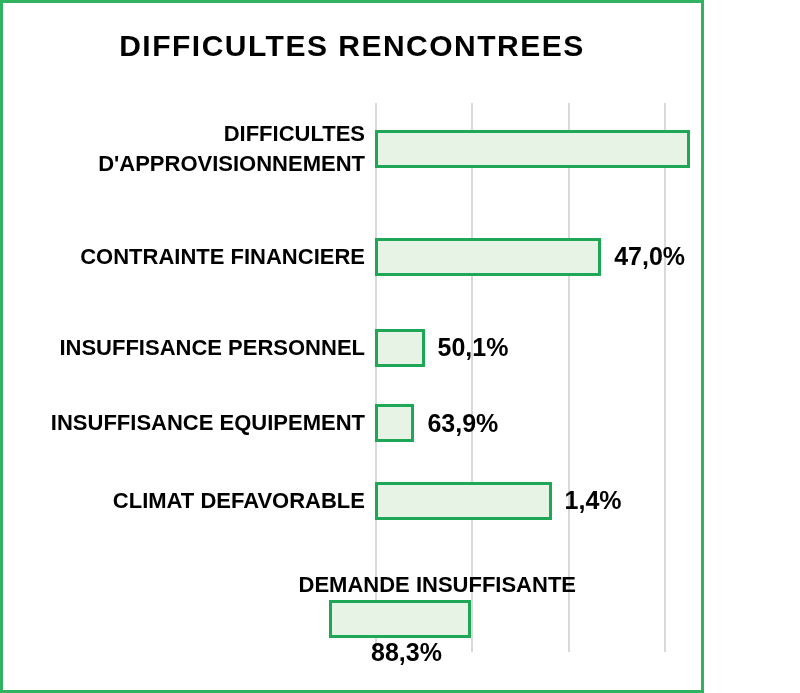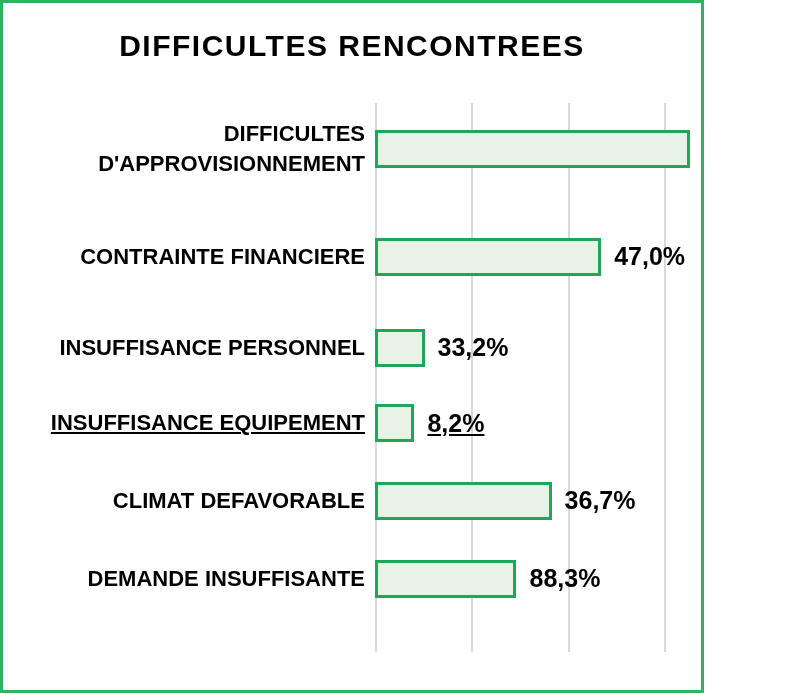--- a/index.html
+++ b/index.html
@@ -105,31 +105,31 @@
         <div class="value-label">72,9%</div>
       </div>
       <div class="bar-row" style="top: 108px;">
         <div class="cat-label">CONTRAINTE FINANCIERE</div>
         <div class="bar" style="width: 226.188px;"></div>
         <div class="value-label">47,0%</div>
       </div>
       <div class="bar-row" style="top: 199px;">
         <div class="cat-label">INSUFFISANCE PERSONNEL</div>
         <div class="bar" style="width: 49.5688px;"></div>
-        <div class="value-label">33,2%</div>
+        <div class="value-label">50,1%</div>
       </div>
-      <div class="bar-row" style="top: 274.5px; text-decoration: underline;">
+      <div class="bar-row" style="top: 274.5px;">
         <div class="cat-label">INSUFFISANCE EQUIPEMENT</div>
         <div class="bar" style="width: 39.4625px;"></div>
-        <div class="value-label">8,2%</div>
+        <div class="value-label">63,9%</div>
       </div>
       <div class="bar-row" style="top: 352px;">
         <div class="cat-label">CLIMAT DEFAVORABLE</div>
         <div class="bar" style="width: 176.619px;"></div>
-        <div class="value-label">36,7%</div>
+        <div class="value-label">1,4%</div>
       </div>
-      <div class="bar-row" style="top: 430px;">
+      <div class="bar-row" style="top: 467px; flex-direction: column;">
         <div class="cat-label">DEMANDE INSUFFISANTE</div>
         <div class="bar" style="width: 141.487px;"></div>
         <div class="value-label">88,3%</div>
       </div>
     </div>
 </div>
 
 </body></html>

